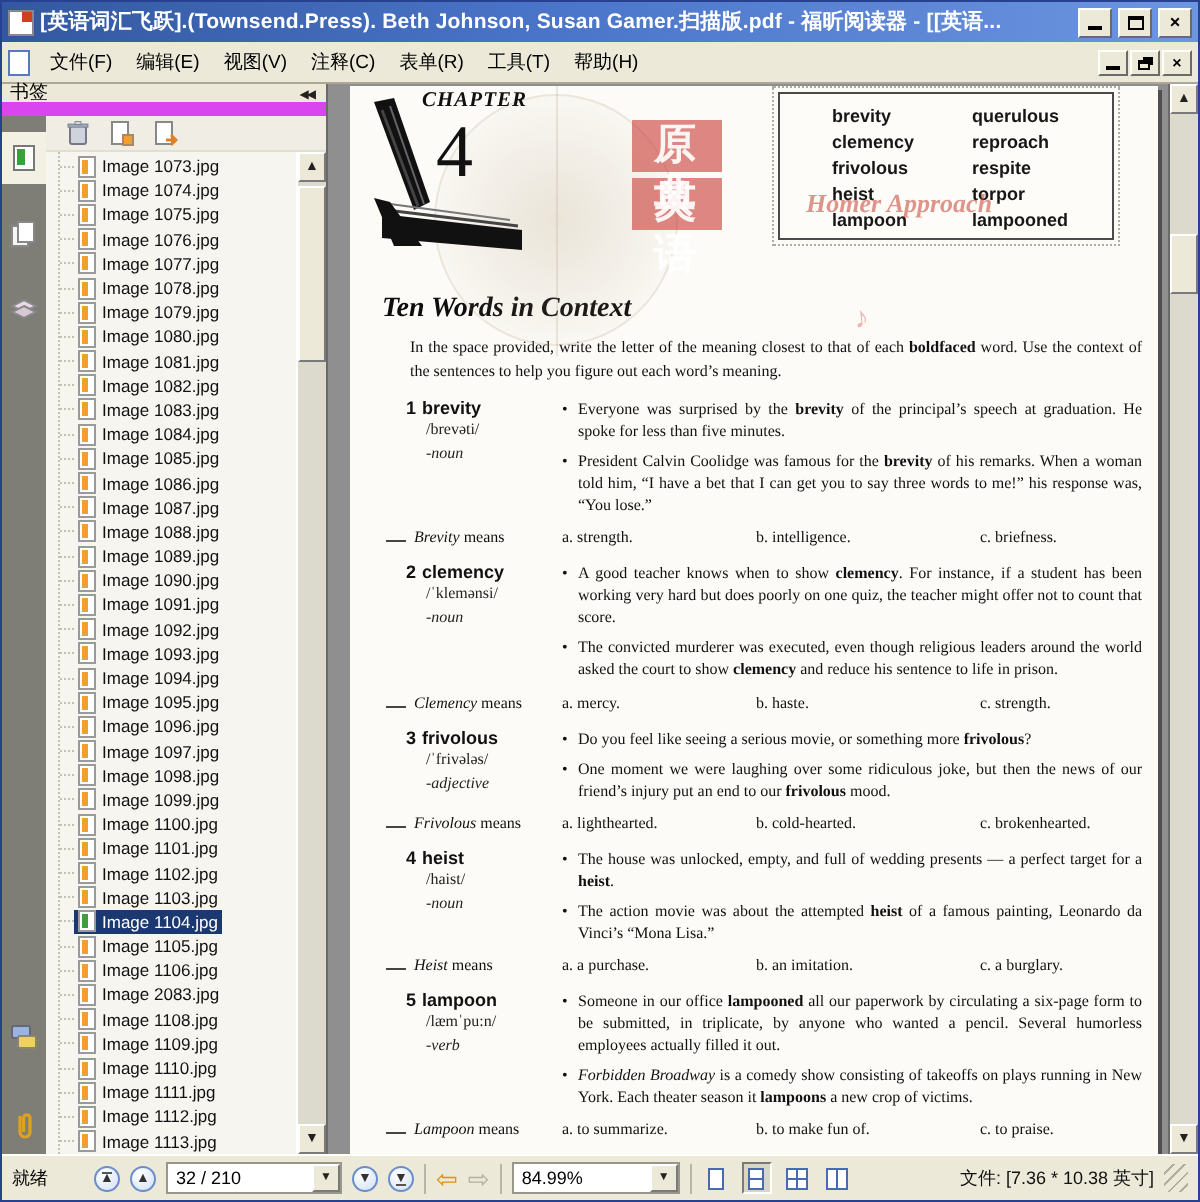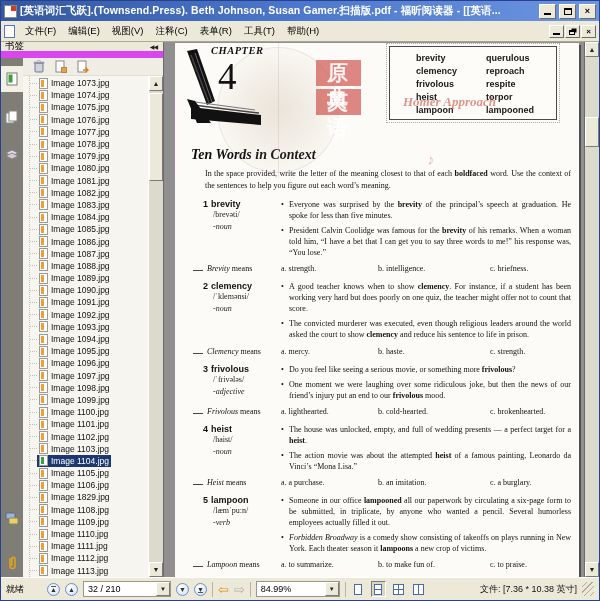--- a/index.html
+++ b/index.html
@@ -437,21 +437,21 @@
                   <span class="bm-tree"></span>
                   <span class="sel-wrap">
                     <span class="bm-icon"></span>
                     <span class="bm-label">Image 1106.jpg</span>
                   </span>
                 </div>
                 <div class="bm-row">
                   <span class="bm-tree"></span>
                   <span class="sel-wrap">
                     <span class="bm-icon"></span>
-                    <span class="bm-label">Image 1829.jpg</span>
+                    <span class="bm-label">Image 2083.jpg</span>
                   </span>
                 </div>
                 <div class="bm-row">
                   <span class="bm-tree"></span>
                   <span class="sel-wrap">
                     <span class="bm-icon"></span>
                     <span class="bm-label">Image 1108.jpg</span>
                   </span>
                 </div>
                 <div class="bm-row">

